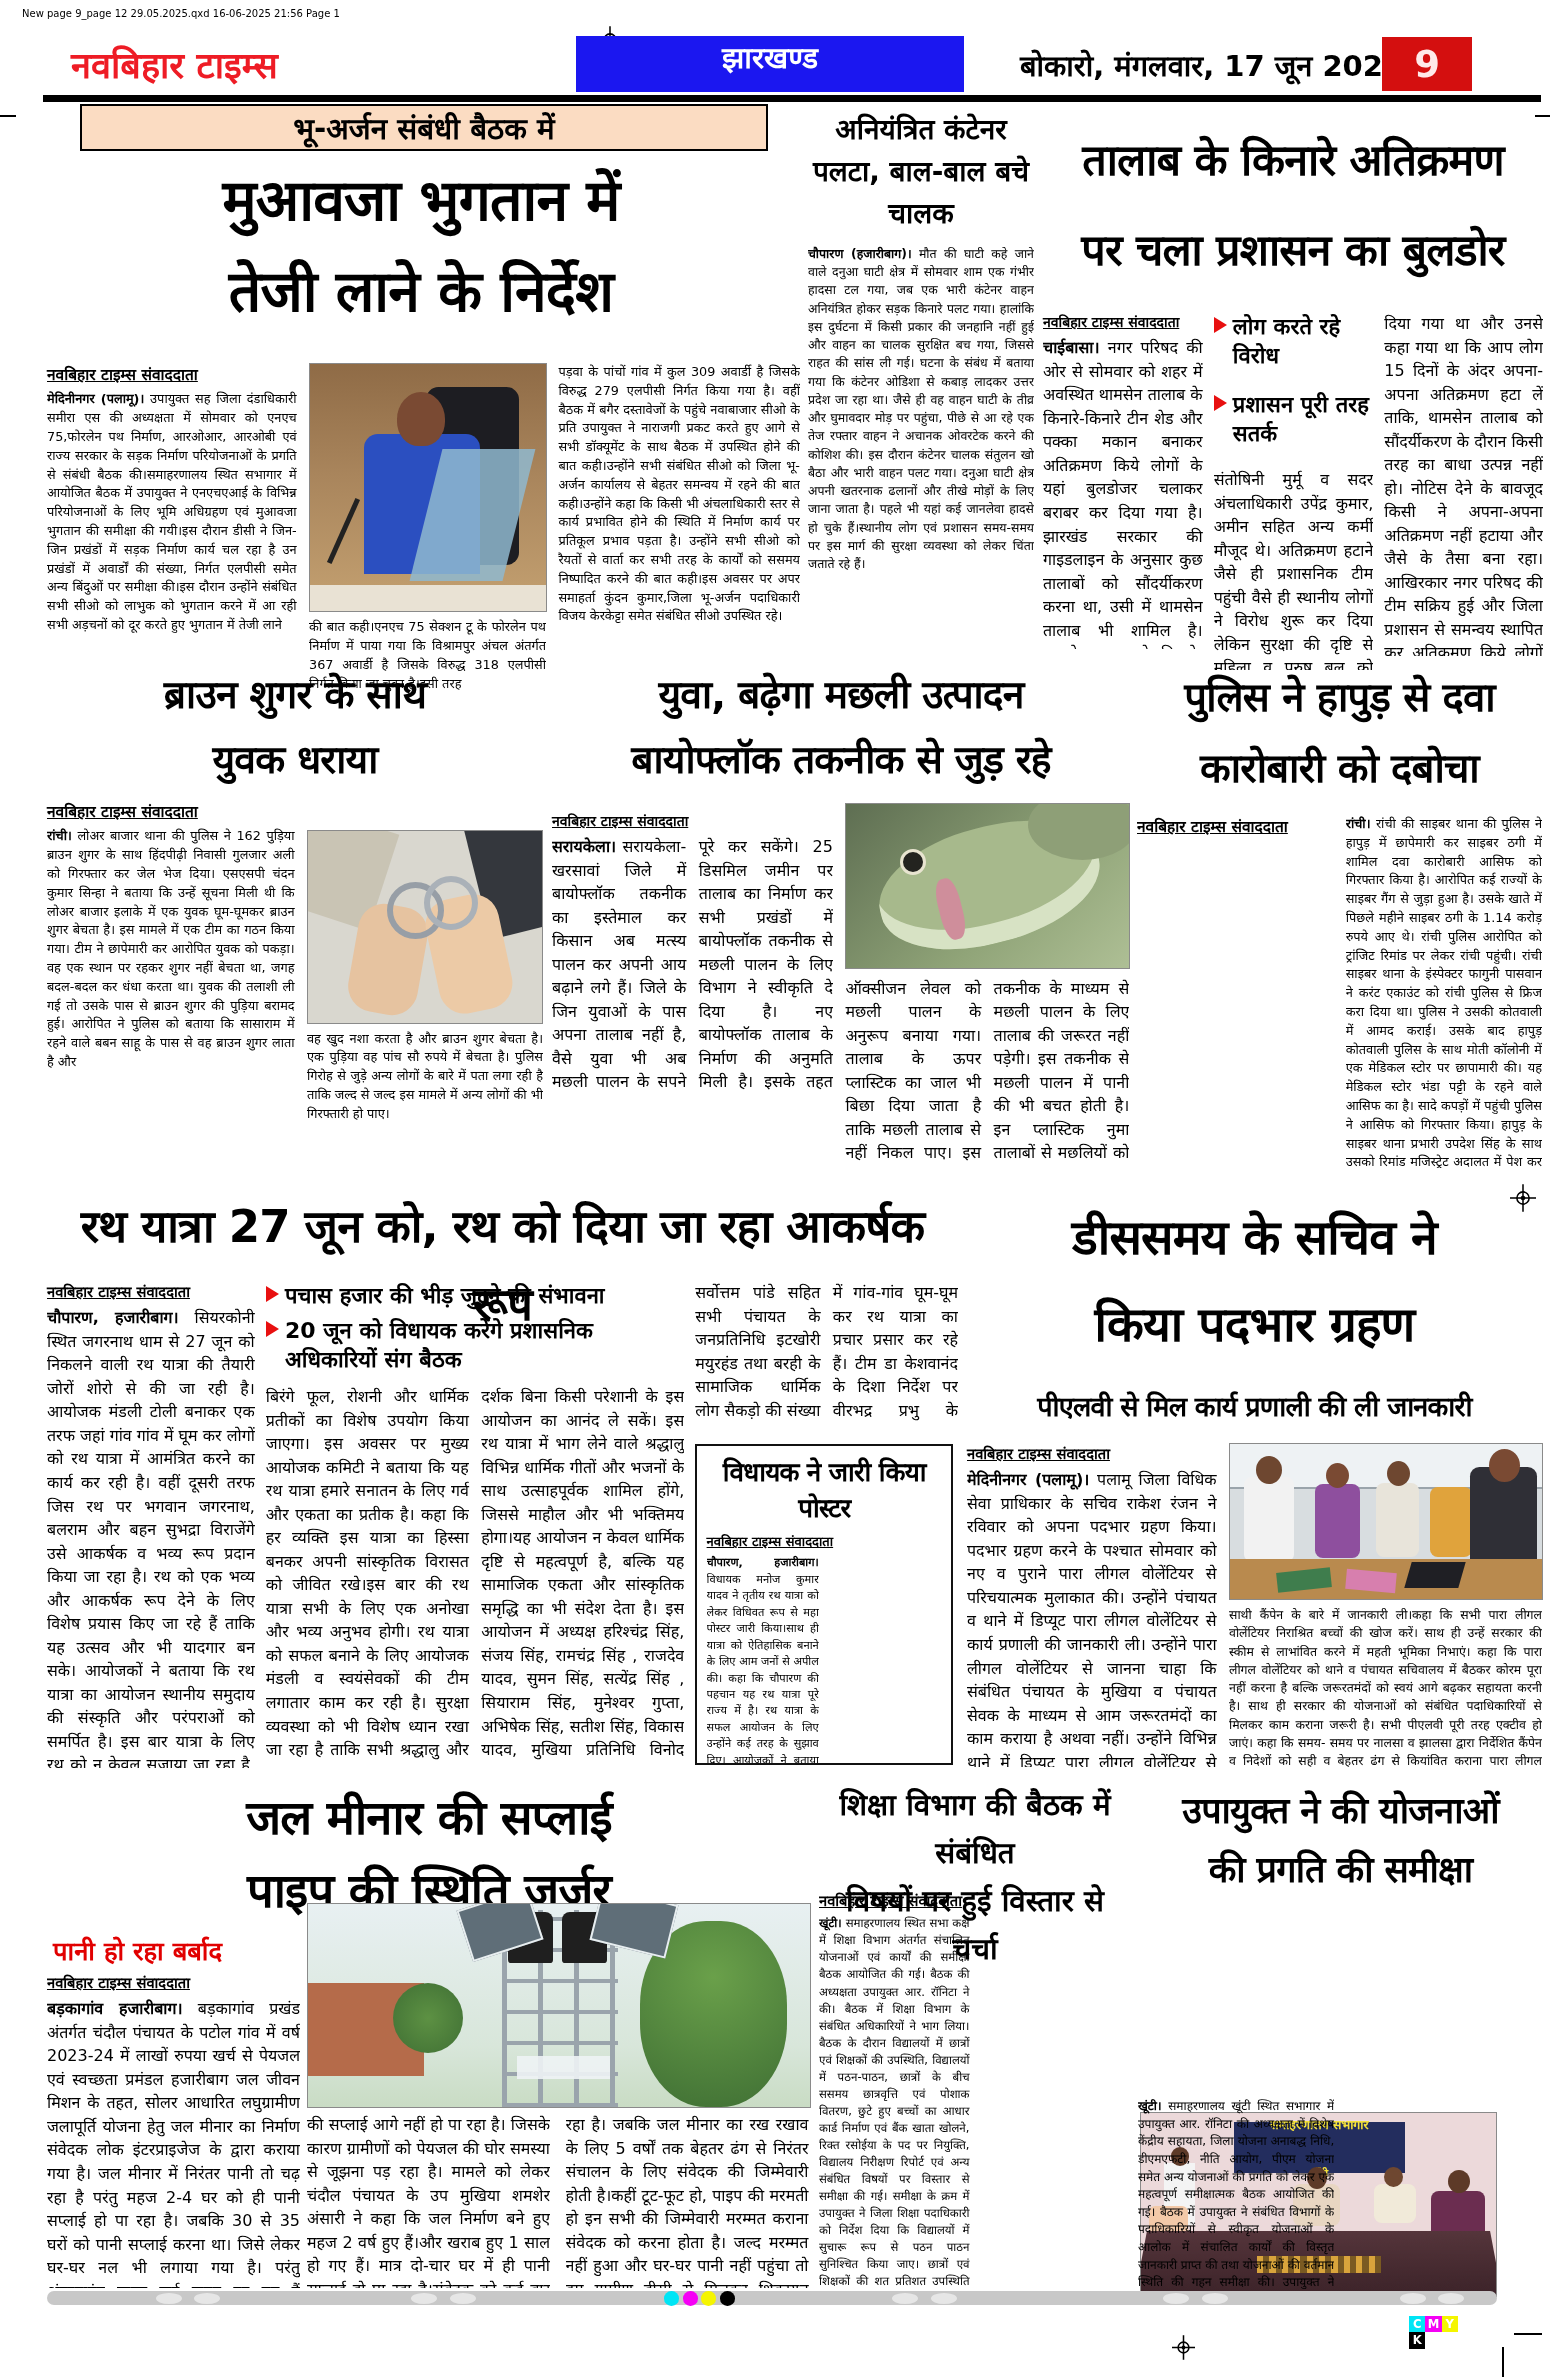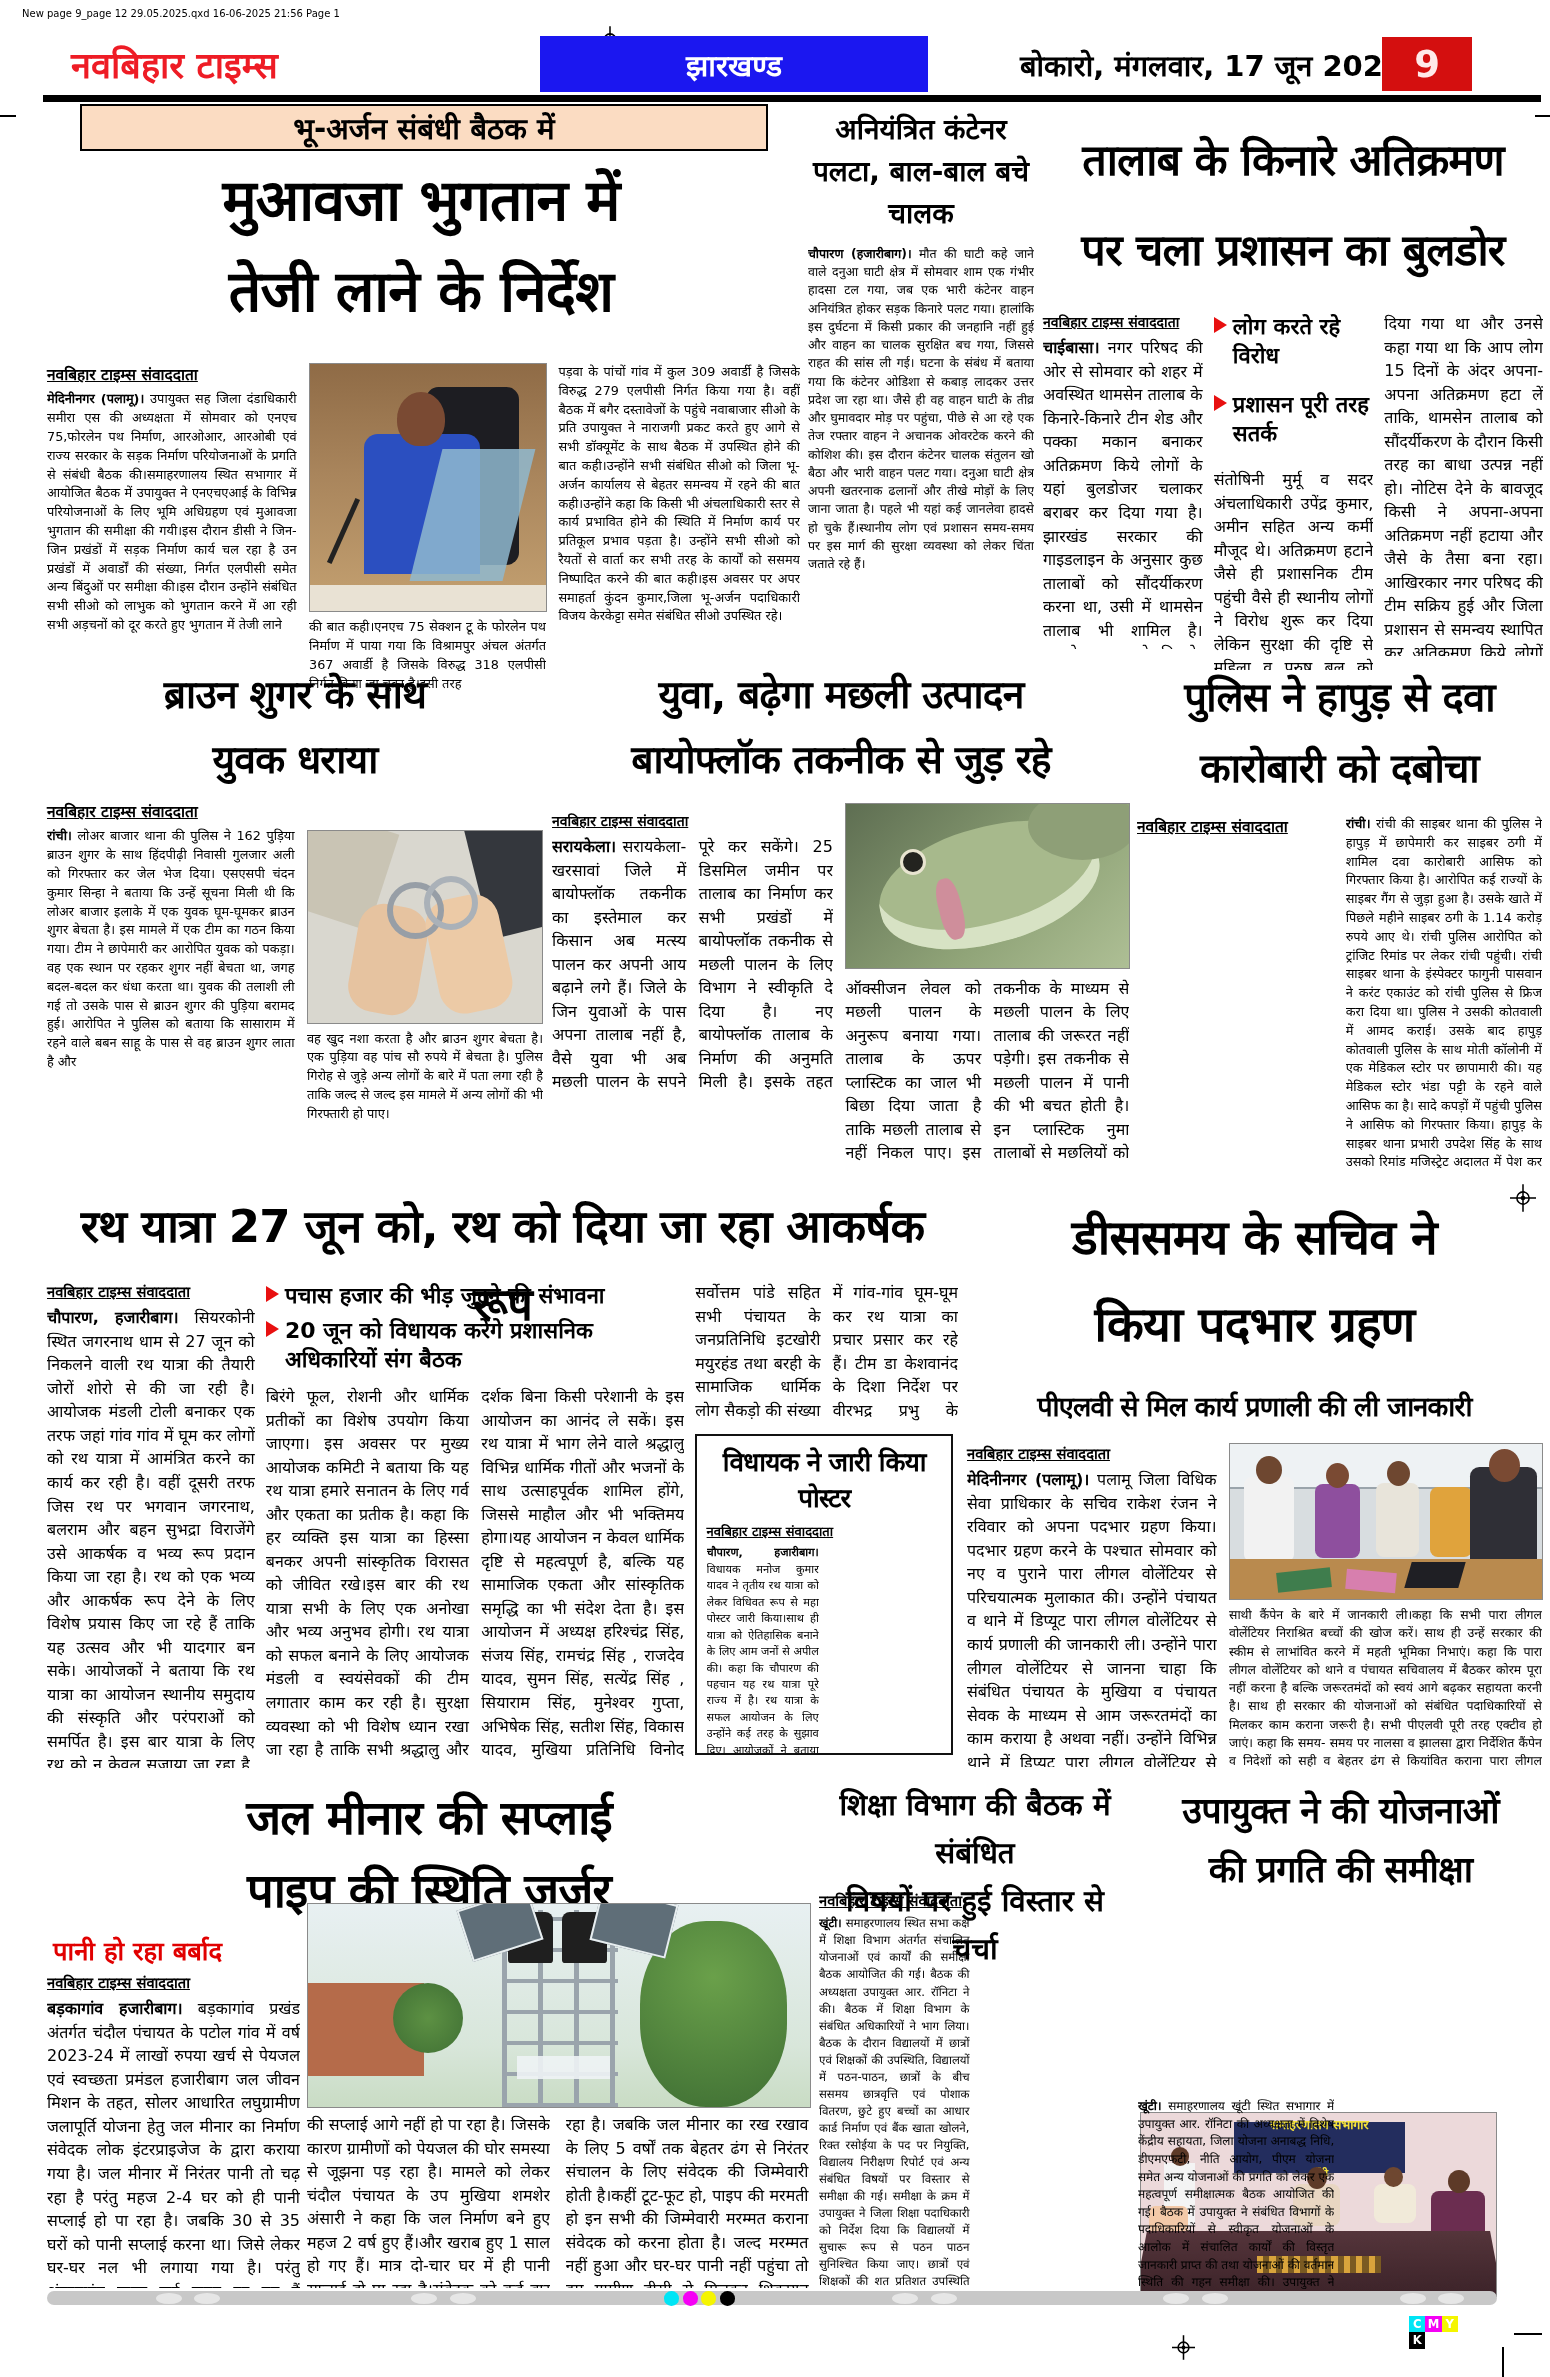--- a/index.html
+++ b/index.html
@@ -38,21 +38,21 @@
   <svg width="26" height="28" viewBox="0 0 34 36">
       <circle cx="17" cy="18" r="8" fill="none" stroke="#000" stroke-width="2"></circle>
       <line x1="17" y1="0" x2="17" y2="36" stroke="#000" stroke-width="2"></line>
       <line x1="0" y1="18" x2="34" y2="18" stroke="#000" stroke-width="2"></line>
       <circle cx="17" cy="18" r="3" fill="#000"></circle>
     </svg>
 </div>
 
 <div class="abs" style="left:71px;top:40px;font-size:36px;font-weight:800;color:#ee1c25;">नवबिहार टाइम्स</div>
 
-<div class="abs" style="left:540px;top:36px;width:388px;height:56px;background:#1b17f0;display:flex;align-items:center;justify-content:center;">
+<div class="abs" style="left:576px;top:36px;width:388px;height:56px;background:#1b17f0;display:flex;align-items:flex-start;justify-content:center;">
   <span style="color:#fff;font-size:29.5px;font-weight:800;">झारखण्ड</span>
 </div>
 
 <div class="abs" style="left:1020px;top:45px;font-size:29px;font-weight:800;">बोकारो, मंगलवार, 17 जून 2025</div>
 
 <div class="abs" style="left:1382px;top:37px;width:90px;height:54px;background:#d40f0f;display:flex;align-items:center;justify-content:center;">
   <span style="color:#ffe9e9;font-size:37px;font-weight:700;">9</span>
 </div>
 
 <div class="abs rule" style="left:43px;top:95px;width:1498px;height:7px;"></div>
@@ -192,21 +192,21 @@
         <span>पचास हजार की भीड़ जुटने की संभावना</span>
       </div>
     <div class="subh" style="font-size:22px;margin-bottom:11px;">
         <i class="arrow"></i>
         <span>20 जून को विधायक करेंगे प्रशासनिक अधिकारियों संग बैठक</span>
       </div>
     <div class="body-txt sm cols2" style="height:388px;column-fill:auto;"><span>बिरंगे फूल, रोशनी और धार्मिक प्रतीकों का विशेष उपयोग किया जाएगा। इस अवसर पर मुख्य आयोजक कमिटी ने बताया कि यह रथ यात्रा हमारे सनातन के लिए गर्व और एकता का प्रतीक है। कहा कि हर व्यक्ति इस यात्रा का हिस्सा बनकर अपनी सांस्कृतिक विरासत को जीवित रखे।इस बार की रथ यात्रा सभी के लिए एक अनोखा और भव्य अनुभव होगी। रथ यात्रा को सफल बनाने के लिए आयोजक मंडली व स्वयंसेवकों की टीम लगातार काम कर रही है। सुरक्षा व्यवस्था को भी विशेष ध्यान रखा जा रहा है ताकि सभी श्रद्धालु और दर्शक बिना किसी परेशानी के इस आयोजन का आनंद ले सकें। इस रथ यात्रा में भाग लेने वाले श्रद्धालु विभिन्न धार्मिक गीतों और भजनों के साथ उत्साहपूर्वक शामिल होंगे, जिससे माहौल और भी भक्तिमय होगा।यह आयोजन न केवल धार्मिक दृष्टि से महत्वपूर्ण है, बल्कि यह सामाजिक एकता और सांस्कृतिक समृद्धि का भी संदेश देता है। इस आयोजन में अध्यक्ष हरिश्चंद्र सिंह, संजय सिंह, रामचंद्र सिंह , राजदेव यादव, सुमन सिंह, सत्येंद्र सिंह , सियाराम सिंह, मुनेश्वर गुप्ता, अभिषेक सिंह, सतीश सिंह, विकास यादव, मुखिया प्रतिनिधि विनोद सिंह, कैलाश सिंह , रामचंद्र सिंह, दीपक सिंह , मुखिया संघ अध्यक्ष वीरेंद्र रजक, प्रमुख उदय राणा , मुखिया मोहन साहु , पप्पू रजक,जानकी यादव,  प्रतिनिधि विनोद सिंह, ममता देवी,रेखा देवी,पंचायत समिति सदस्य विजय मद्धेशिया, पंचायत समिति सदस्य</span></div>
   </div>
   <div style="width:263px;">
     <div class="body-txt sm cols2" style="height:153px;column-fill:auto;"><span>सर्वोत्तम पांडे सहित सभी पंचायत के जनप्रतिनिधि इटखोरी मयुरहंड तथा बरही के सामाजिक धार्मिक लोग सैकड़ो की संख्या में गांव-गांव घूम-घूम कर रथ यात्रा का प्रचार प्रसार कर रहे हैं। टीम डा केशवानंद के दिशा निर्देश पर वीरभद्र प्रभु के निर्देशन में गांव-गांव जाकर लोगों को रथ यात्रा के लिए आमंत्रित किया जा रहा है। जगन्नाथ मंदिर परिसर में तैयारी चल रही है।</span></div>
-    <div class="boxart" style="width:258px;height:321px;margin-top:0;padding:7.8px 9.3px;box-sizing:border-box;overflow:hidden;">
+    <div class="boxart" style="width:258px;height:321px;margin-top:10px;padding:7.8px 9.3px;box-sizing:border-box;overflow:hidden;">
       <div class="hl" style="font-size:26px;line-height:36px;margin-bottom:6.2px;">
         <span>विधायक ने जारी किया पोस्टर</span>
       </div>
       <p class="byline" style="font-size:13px;">नवबिहार टाइम्स संवाददाता</p>
       <div class="cols2" style="column-gap:11px;height:233px;column-fill:auto;">
         <div class="body-txt" style="font-size:11.2px;"><span class="dl">चौपारण, हजारीबाग।</span> <span>विधायक मनोज कुमार यादव ने तृतीय रथ यात्रा को लेकर विधिवत रूप से महा पोस्टर जारी किया।साथ ही यात्रा को ऐतिहासिक बनाने के लिए आम जनों से अपील की। कहा कि चौपारण की पहचान यह रथ यात्रा पूरे राज्य में है। रथ यात्रा के सफल आयोजन के लिए उन्होंने कई तरह के सुझाव दिए। आयोजकों ने बताया कि 18 जून को विधायक मनोज कुमार यादव की उपस्थिति में प्रशासनिक अधिकारियों के संग वृहद बैठक पारिजात होटल में आयोजित की जाएगी।इसमें रथ यात्रा को लेकर सुरक्षा, आयोजन तथा सभी विषयों पर चर्चा की जाएगी। विशेष कर जीटी रोड में जाम की स्थिति ना हो, इमरजेंसी स्वास्थ्य सुविधा उपलब्ध हो तथा प्राप्त मात्रा में सुरक्षा बलों की मौजूदगी रहे इसके लिए वार्ता की जाएगी। साथ ही जीटी रोड बाजार में बन रहे सिक्स लेन प्रोजेक्ट के कारण होने वाली परेशानियों को दूर करने के लिए भी निर्माण कंपनी से वार्ता करने का लेकर भी चर्चा किया जाएगा। यह जानकारी प्रमुख आयोजक संजय सिंह , अभिषेक सिंह तथा मुखिया प्रतिनिधि राजदेव यादव ने दी।</span></div>
       </div>
     </div>
   </div>
 </div>

